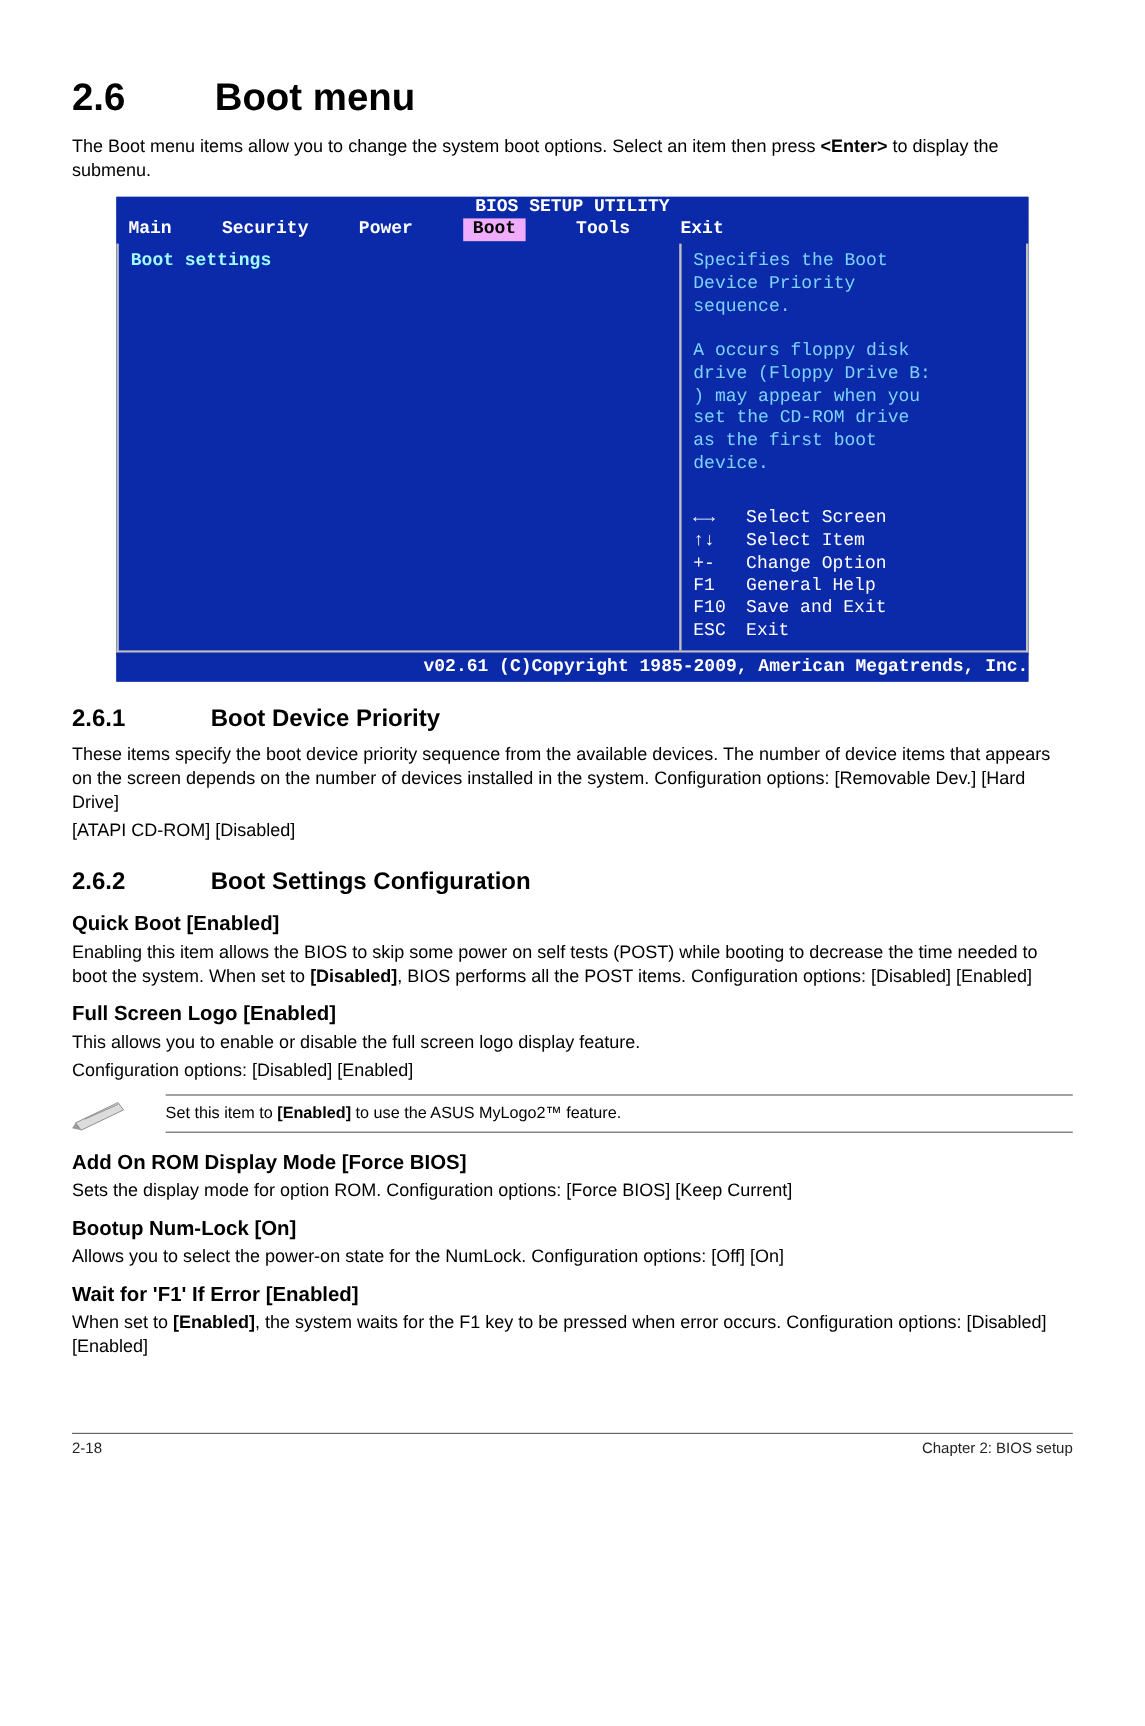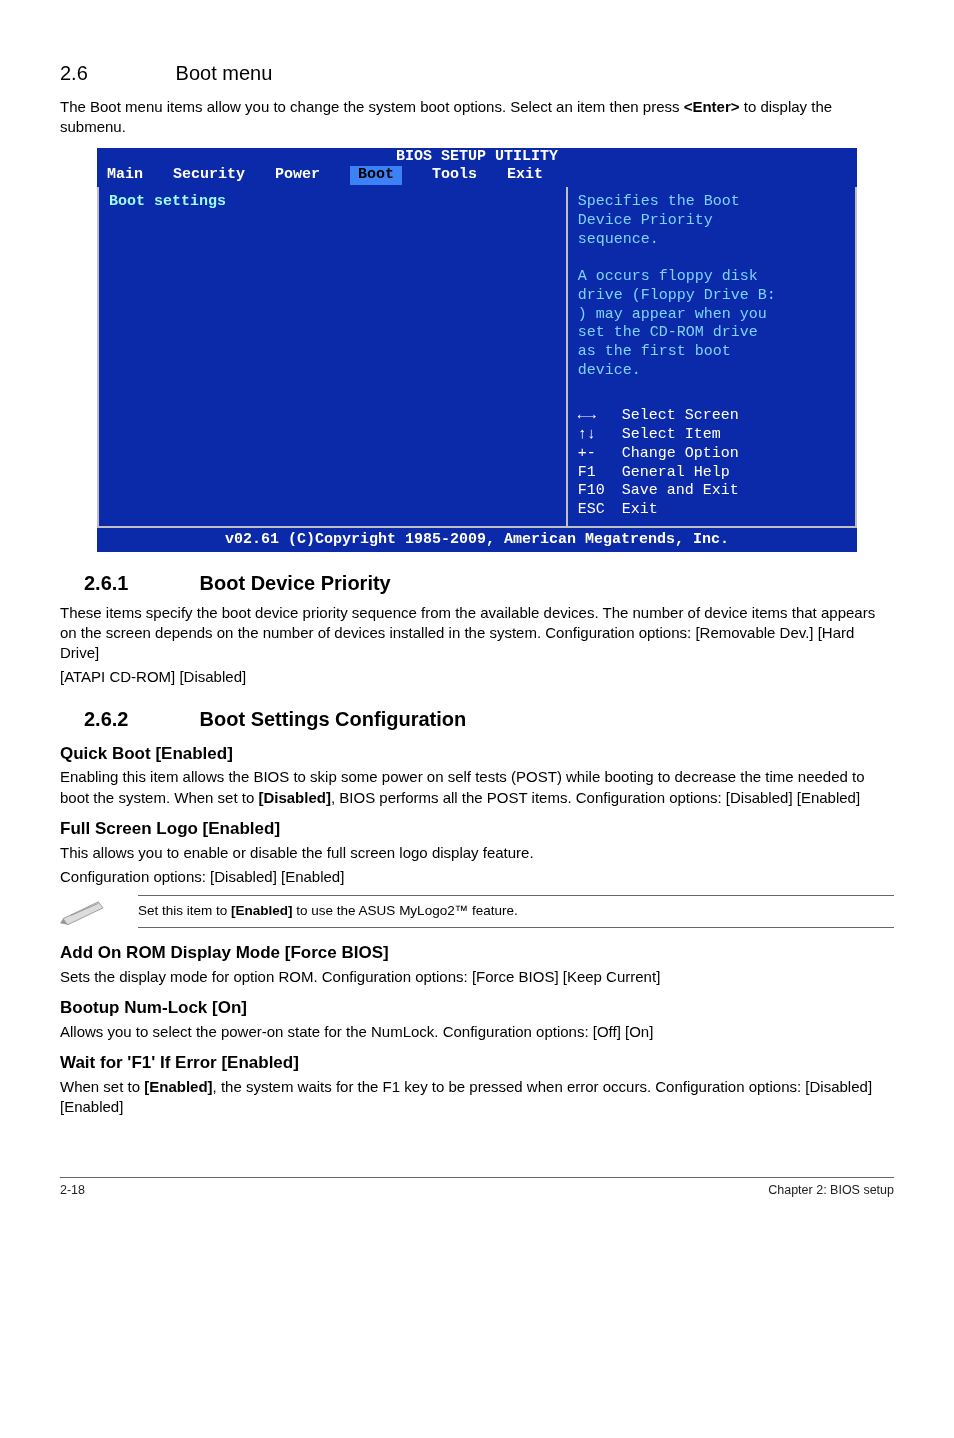--- a/index.html
+++ b/index.html
@@ -7,22 +7,22 @@
     font-family: Arial, Helvetica, sans-serif;
     color: #000;
     background: #fff;
     width: 954px;
     margin: 0 auto;
     padding: 60px 60px 20px 60px;
     font-size: 15px;
     line-height: 1.35;
   }
   h1.section-title {
-    font-size: 20px;
-    font-weight: normal;
+    font-size: 32px;
+    font-weight: bold;
     margin-bottom: 10px;
   }
   h1.section-title .num { display: inline-block; min-width: 110px; }
   p.intro { margin-bottom: 10px; }
 
   
   .bios-wrap {
     width: 760px;
     margin: 8px auto 18px auto;
     font-family: "Courier New", monospace;
@@ -37,25 +37,25 @@
     text-align: center;
     font-weight: bold;
     padding: 0px 4px 0 4px;
   }
   .bios-tabs {
     background: #0b2aa9;
     color: #fff;
     display: flex;
     font-weight: bold;
     padding: 0 10px 2px 10px;
-    gap: 30px;
+    gap: 42px;
   }
   .bios-tabs .tab { }
   .bios-tabs .tab.active {
-    background: #3b82f6;
+    background: #f0abfc;
     color: #000;
     padding: 0 8px;
   }
   .bios-body {
     display: flex;
     border: 2px solid #c0c0c0;
     border-top: none;
     background: #0b2aa9;
   }
   .bios-left {
@@ -97,36 +97,36 @@
   }
   .bios-help {
     margin-top: 8px;
   }
   .bios-help .fn-line { white-space: pre; }
   .bios-help .key { color: #fff; display: inline-block; width: 44px; }
   .bios-help .desc { color: #fff; }
   .bios-footer {
     background: #0b2aa9;
     color: #fff;
-    text-align: center;
+    text-align: right;
     padding: 1px 0 2px 0;
     font-weight: bold;
     border-top: 2px solid #0b2aa9;
   }
   .bios-right .help-block-top {
     color: #7dd3fc;
   }
 
   
   h2.subhead {
     font-size: 20px;
     font-weight: bold;
     margin: 18px 0 6px 0;
   }
-  h2.subhead .num { display: inline-block; min-width: 110px; margin-left: 24px; }
+  h2.subhead .num { display: inline-block; min-width: 110px; }
   h3.opt-head {
     font-size: 17px;
     font-weight: bold;
     margin: 10px 0 2px 0;
   }
   p.body { margin: 2px 0 4px 0; }
 
   
   .note-row {
     display: flex;

